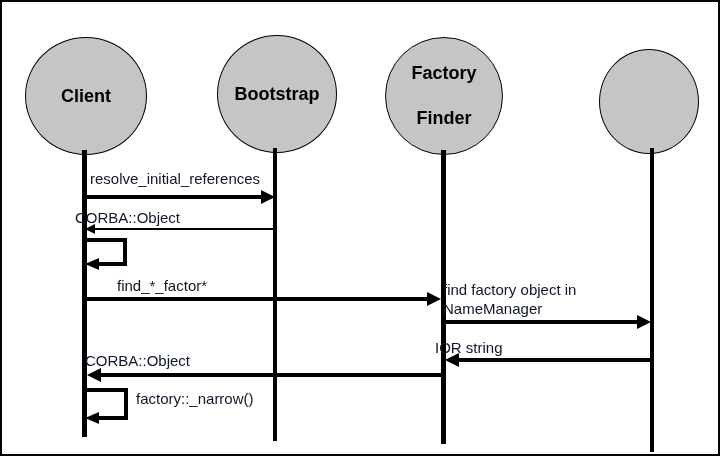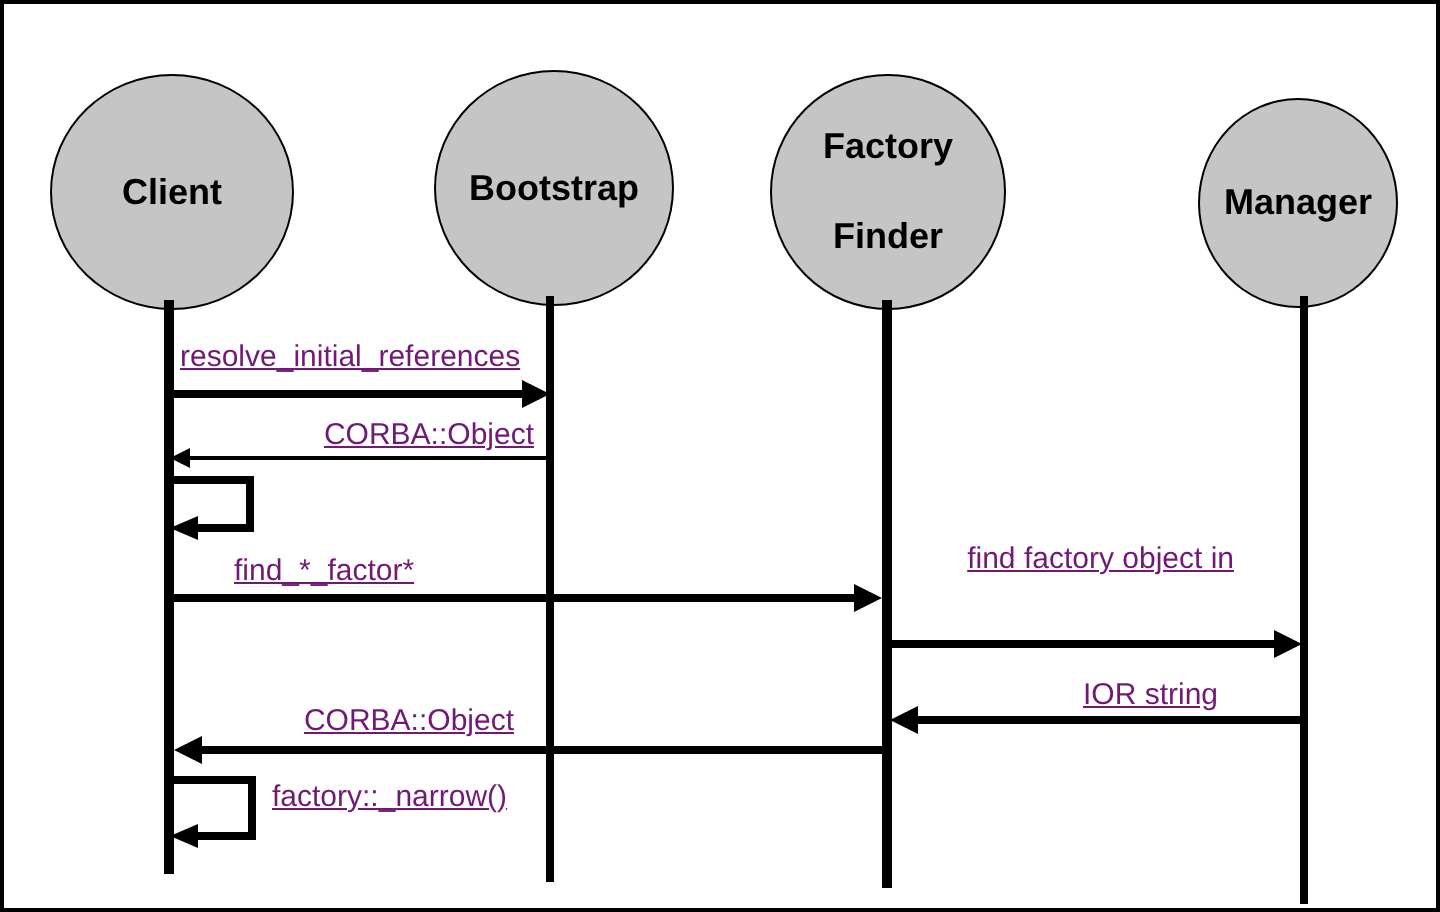--- a/index.html
+++ b/index.html
@@ -18,25 +18,24 @@
     background:#c5c5c5;
     border:1px solid #000;
     display:flex;align-items:center;justify-content:center;
     text-align:center;
     font-weight:bold;font-size:18px;line-height:21px;color:#000;
     box-sizing:border-box;
   }
   .lifeline{position:absolute;background:#000;}
   .msg-label{
     position:absolute;
-    font-size:15px;line-height:19px;color:#701a75;
+    font-size:15px;line-height:19px;color:#0f172a;
     white-space:nowrap;
-    text-decoration:underline;
   }
-  .msg-label.center{text-align:right;white-space:normal;}
+  .msg-label.center{text-align:left;white-space:normal;}
   .shaft{position:absolute;background:#000;}
   .head-right{
     position:absolute;width:0;height:0;
     border-top:7px solid transparent;
     border-bottom:7px solid transparent;
     border-left:14px solid #000;
   }
   .head-left{
     position:absolute;width:0;height:0;
     border-top:7px solid transparent;
@@ -71,21 +70,20 @@
 
   <div class="circle" style="left:383px;top:35px;width:118px;height:118px;">
     <span>
       <span style="display:block;">Factory</span>
       <span style="display:block;margin-top:24px;">Finder</span>
     </span>
   </div>
 
   <div class="circle" style="left:597px;top:47px;width:100px;height:105px;">
     <span>
-      <span style="display:block;">Manager</span>
     </span>
   </div>
 
   <div class="lifeline" style="left:80px;top:148px;width:5px;height:287px;"></div>
   <div class="lifeline" style="left:271px;top:146px;width:4px;height:293px;"></div>
   <div class="lifeline" style="left:439px;top:148px;width:5px;height:294px;"></div>
   <div class="lifeline" style="left:648px;top:146px;width:4px;height:304px;"></div>
 
   <div class="msg-label" style="left:88px;top:167px;">resolve_initial_references</div>
   <div class="shaft" style="left:83px;top:193px;width:176px;height:4px;"></div>
@@ -97,22 +95,23 @@
 
   <div class="shaft" style="left:85px;top:236px;width:40px;height:4px;"></div>
   <div class="shaft" style="left:121px;top:236px;width:4px;height:28px;"></div>
   <div class="shaft" style="left:97px;top:260px;width:28px;height:4px;"></div>
   <div class="head-left-loop" style="left:83px;top:256px;"></div>
 
   <div class="msg-label" style="left:115px;top:274px;">find_*_factor*</div>
   <div class="shaft" style="left:83px;top:295px;width:342px;height:4px;"></div>
   <div class="head-right" style="left:425px;top:290px;"></div>
 
-  <div class="msg-label center" style="left:441px;top:268px;width:174px;">
+  <div class="msg-label center" style="left:441px;top:278px;width:174px;">
     <span style="display:block;">find factory object in</span>
+    <span style="display:block;">NameManager</span>
   </div>
   <div class="shaft" style="left:443px;top:318px;width:192px;height:4px;"></div>
   <div class="head-right" style="left:635px;top:313px;"></div>
 
   <div class="msg-label center" style="left:433px;top:336px;width:174px;">IOR string</div>
   <div class="shaft" style="left:457px;top:356px;width:191px;height:4px;"></div>
   <div class="head-left" style="left:443px;top:351px;"></div>
 
   <div class="msg-label center" style="left:83px;top:349px;width:172px;">CORBA::Object</div>
   <div class="shaft" style="left:99px;top:371px;width:340px;height:4px;"></div>

